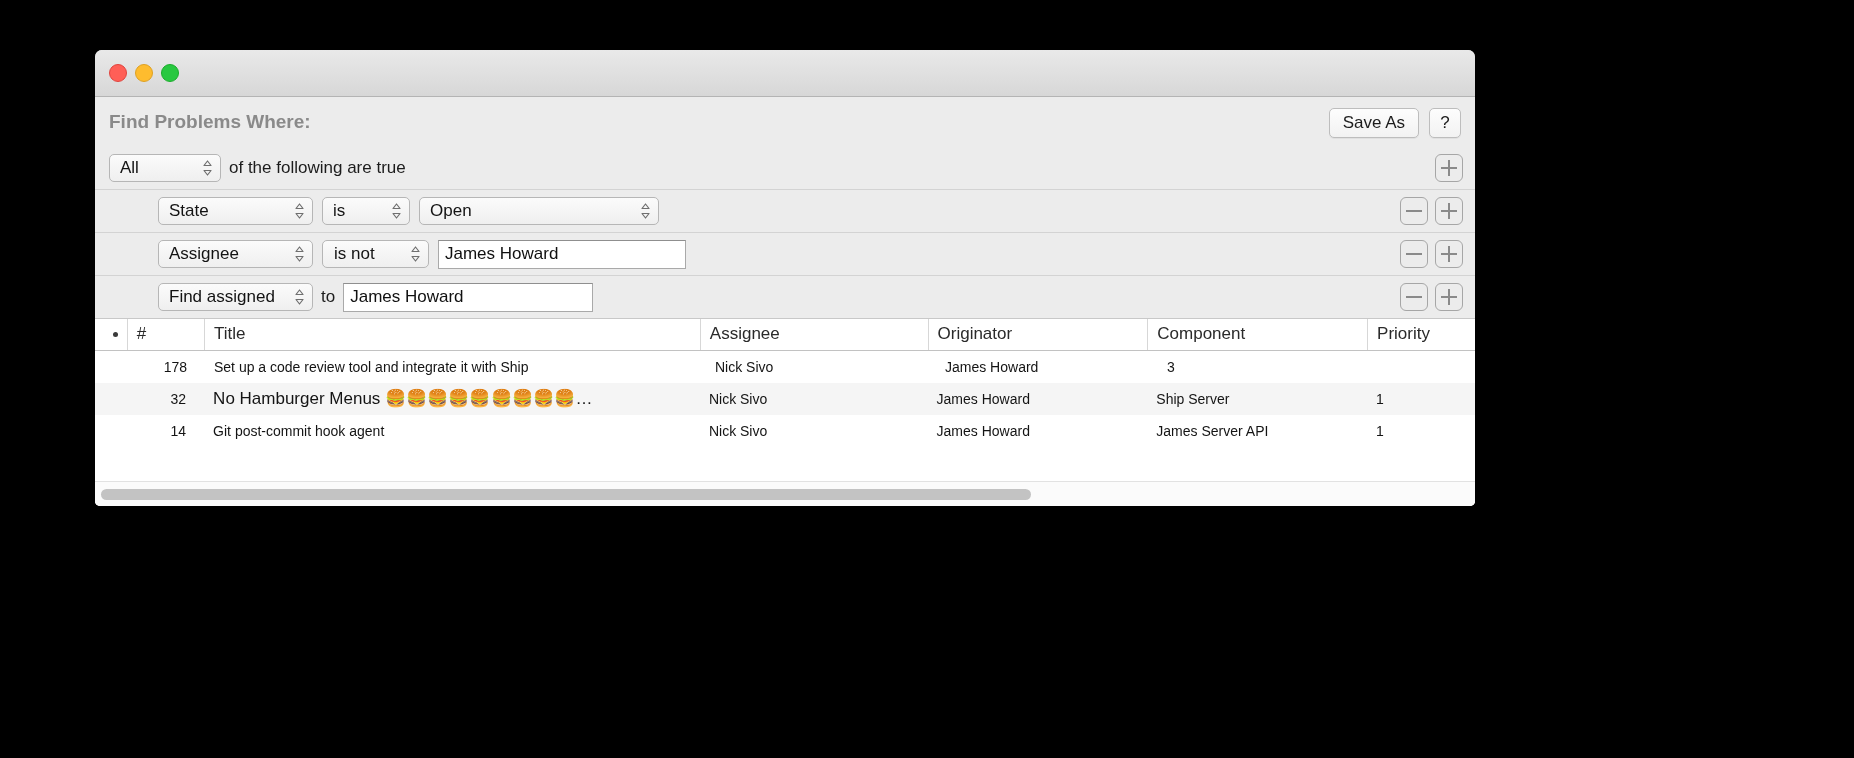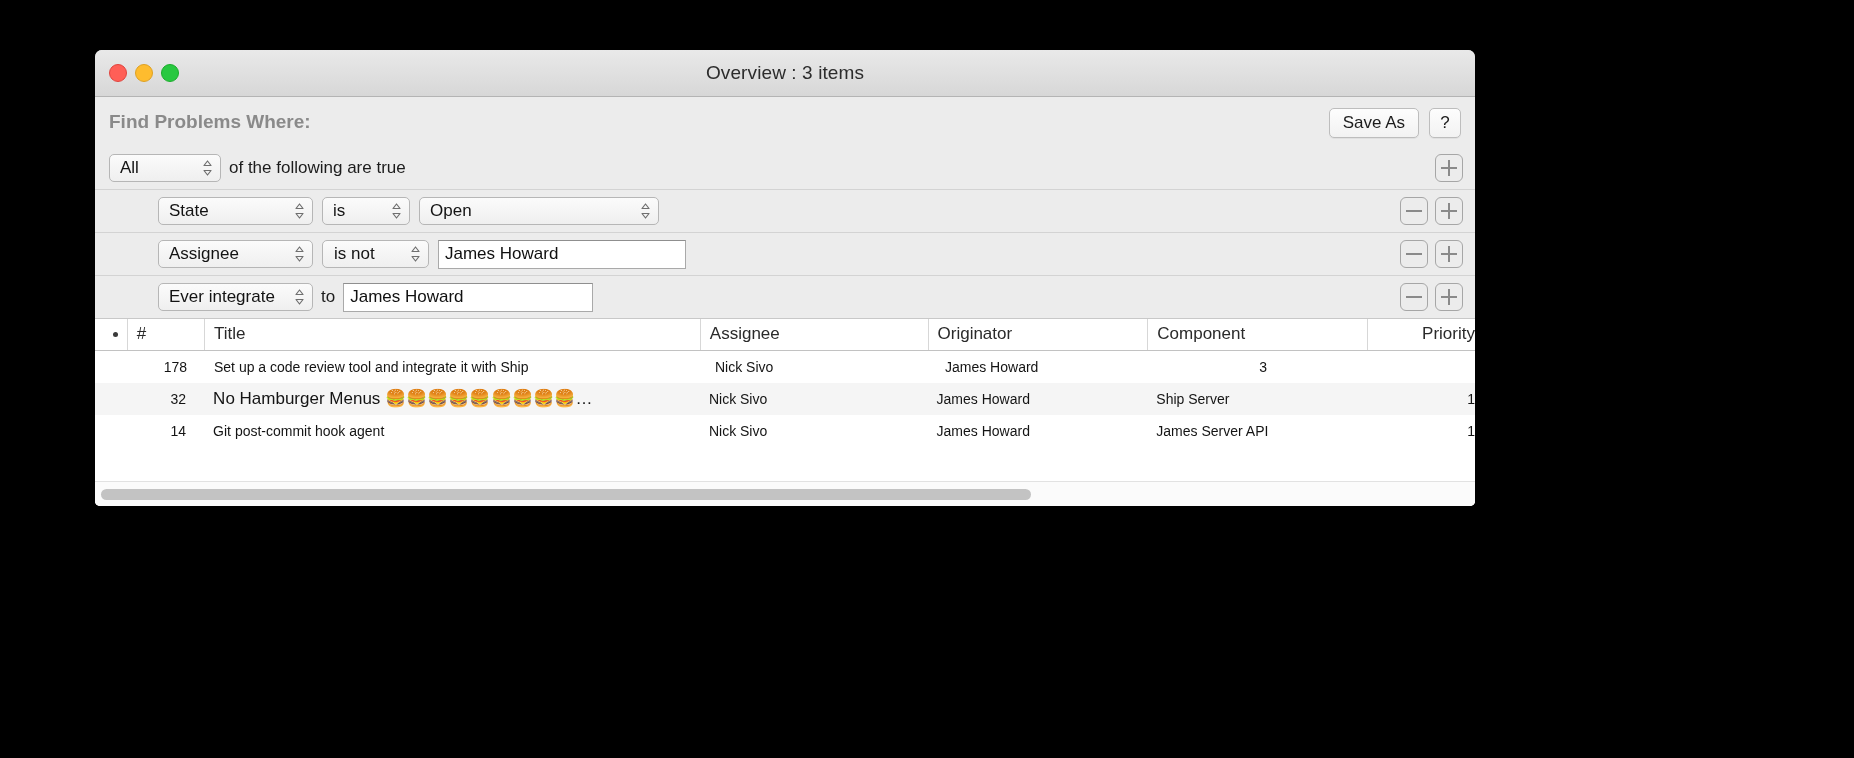--- a/index.html
+++ b/index.html
@@ -278,21 +278,21 @@
   }
   .td.num { text-align: right; padding-right: 18px; padding-left: 0; }
 
   
   .c-dot  { width: 32px; }
   .c-num  { width: 78px; }
   .c-title{ width: 501px; }
   .c-assg { width: 230px; }
   .c-orig { width: 222px; }
   .c-comp { width: 222px; }
-  .c-prio { width: 109px; text-align: right; }
+  .c-prio { width: 109px; }
 
   .dot-cell {
     width: 32px;
     display: flex;
     align-items: center;
     justify-content: center;
     line-height: 30px;
   }
   .dot {
     width: 5px; height: 5px;
@@ -326,21 +326,20 @@
 <div id="root">
 
   <div class="window">
 
     <div class="titlebar">
       <div class="traffic">
         <span class="light close"></span>
         <span class="light min"></span>
         <span class="light max"></span>
       </div>
-      <div class="window-title">Overview : 3 items</div>
     </div>
 
     <div class="filter-panel">
 
       <div class="filter-head">
         <span class="find-label">Find Problems Where:</span>
         <div class="head-buttons">
           <button class="push-button">Save As</button>
           <button class="push-button help">?</button>
         </div>
@@ -421,21 +420,21 @@
         <span style="display:inline-block;width:9px;"></span>
         <span class="textfield w1">James Howard</span>
         <div class="rowbtns">
           <span class="roundbtn"></span>
           <span class="roundbtn plus"></span>
         </div>
       </div>
 
       <div class="pred-row indent">
         <span class="popup w-ever">
-          <span class="pv">Ever integrate</span>
+          <span class="pv">Find assigned</span>
           <span class="chev">
             <svg width="11" height="18" viewBox="0 0 11 18">
               <path d="M5.5 2 L9 6.5 L2 6.5 Z" fill="none" stroke="#6f6f6f" stroke-width="1.2" stroke-linejoin="round"></path>
               <path d="M5.5 16 L9 11.5 L2 11.5 Z" fill="none" stroke="#6f6f6f" stroke-width="1.2" stroke-linejoin="round"></path>
             </svg>
           </span>
         </span>
         <span class="static-text">to</span>
         <span class="textfield w2">James Howard</span>
         <div class="rowbtns">

